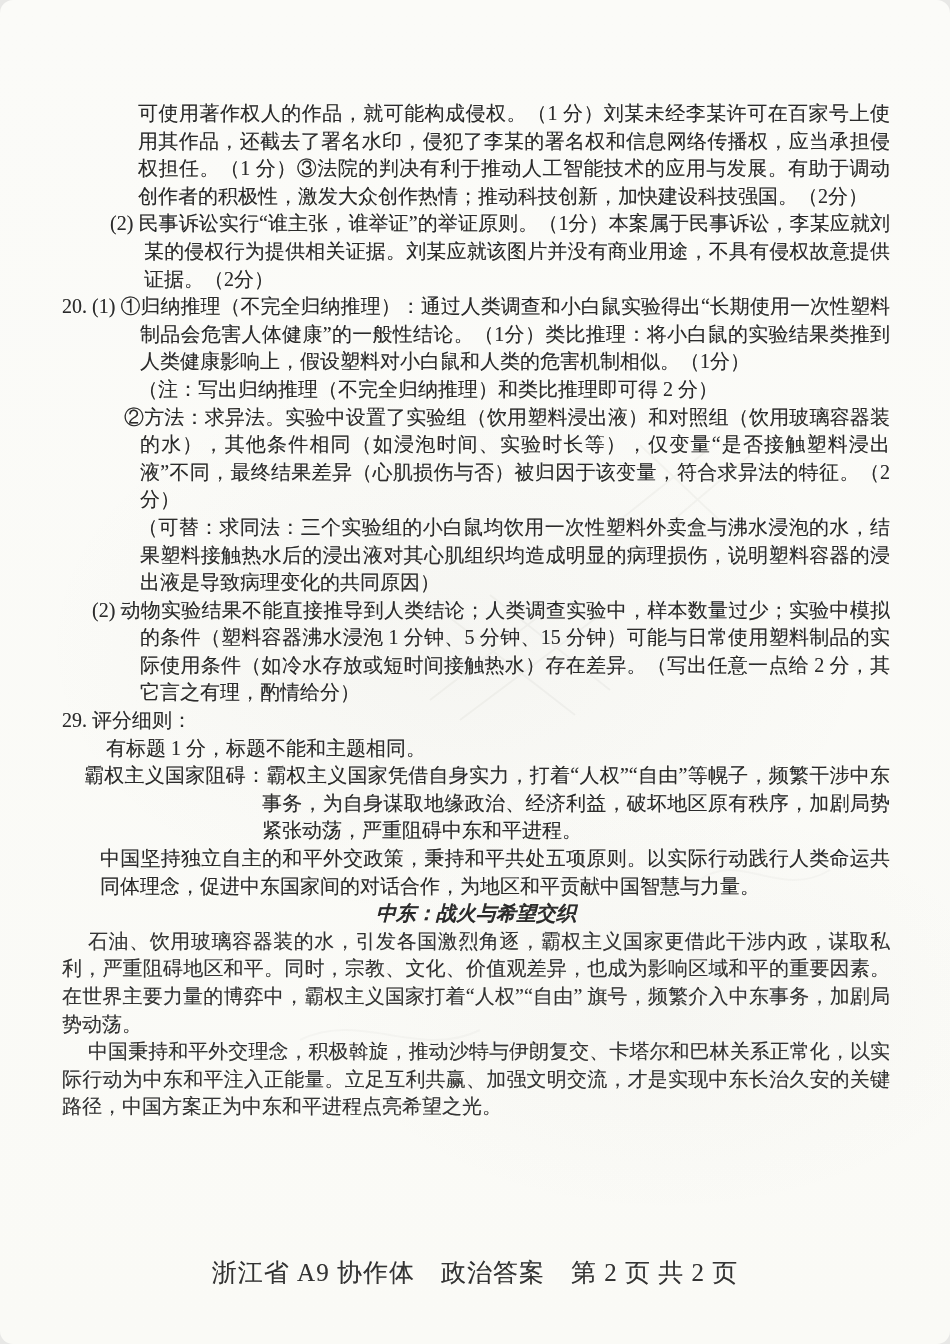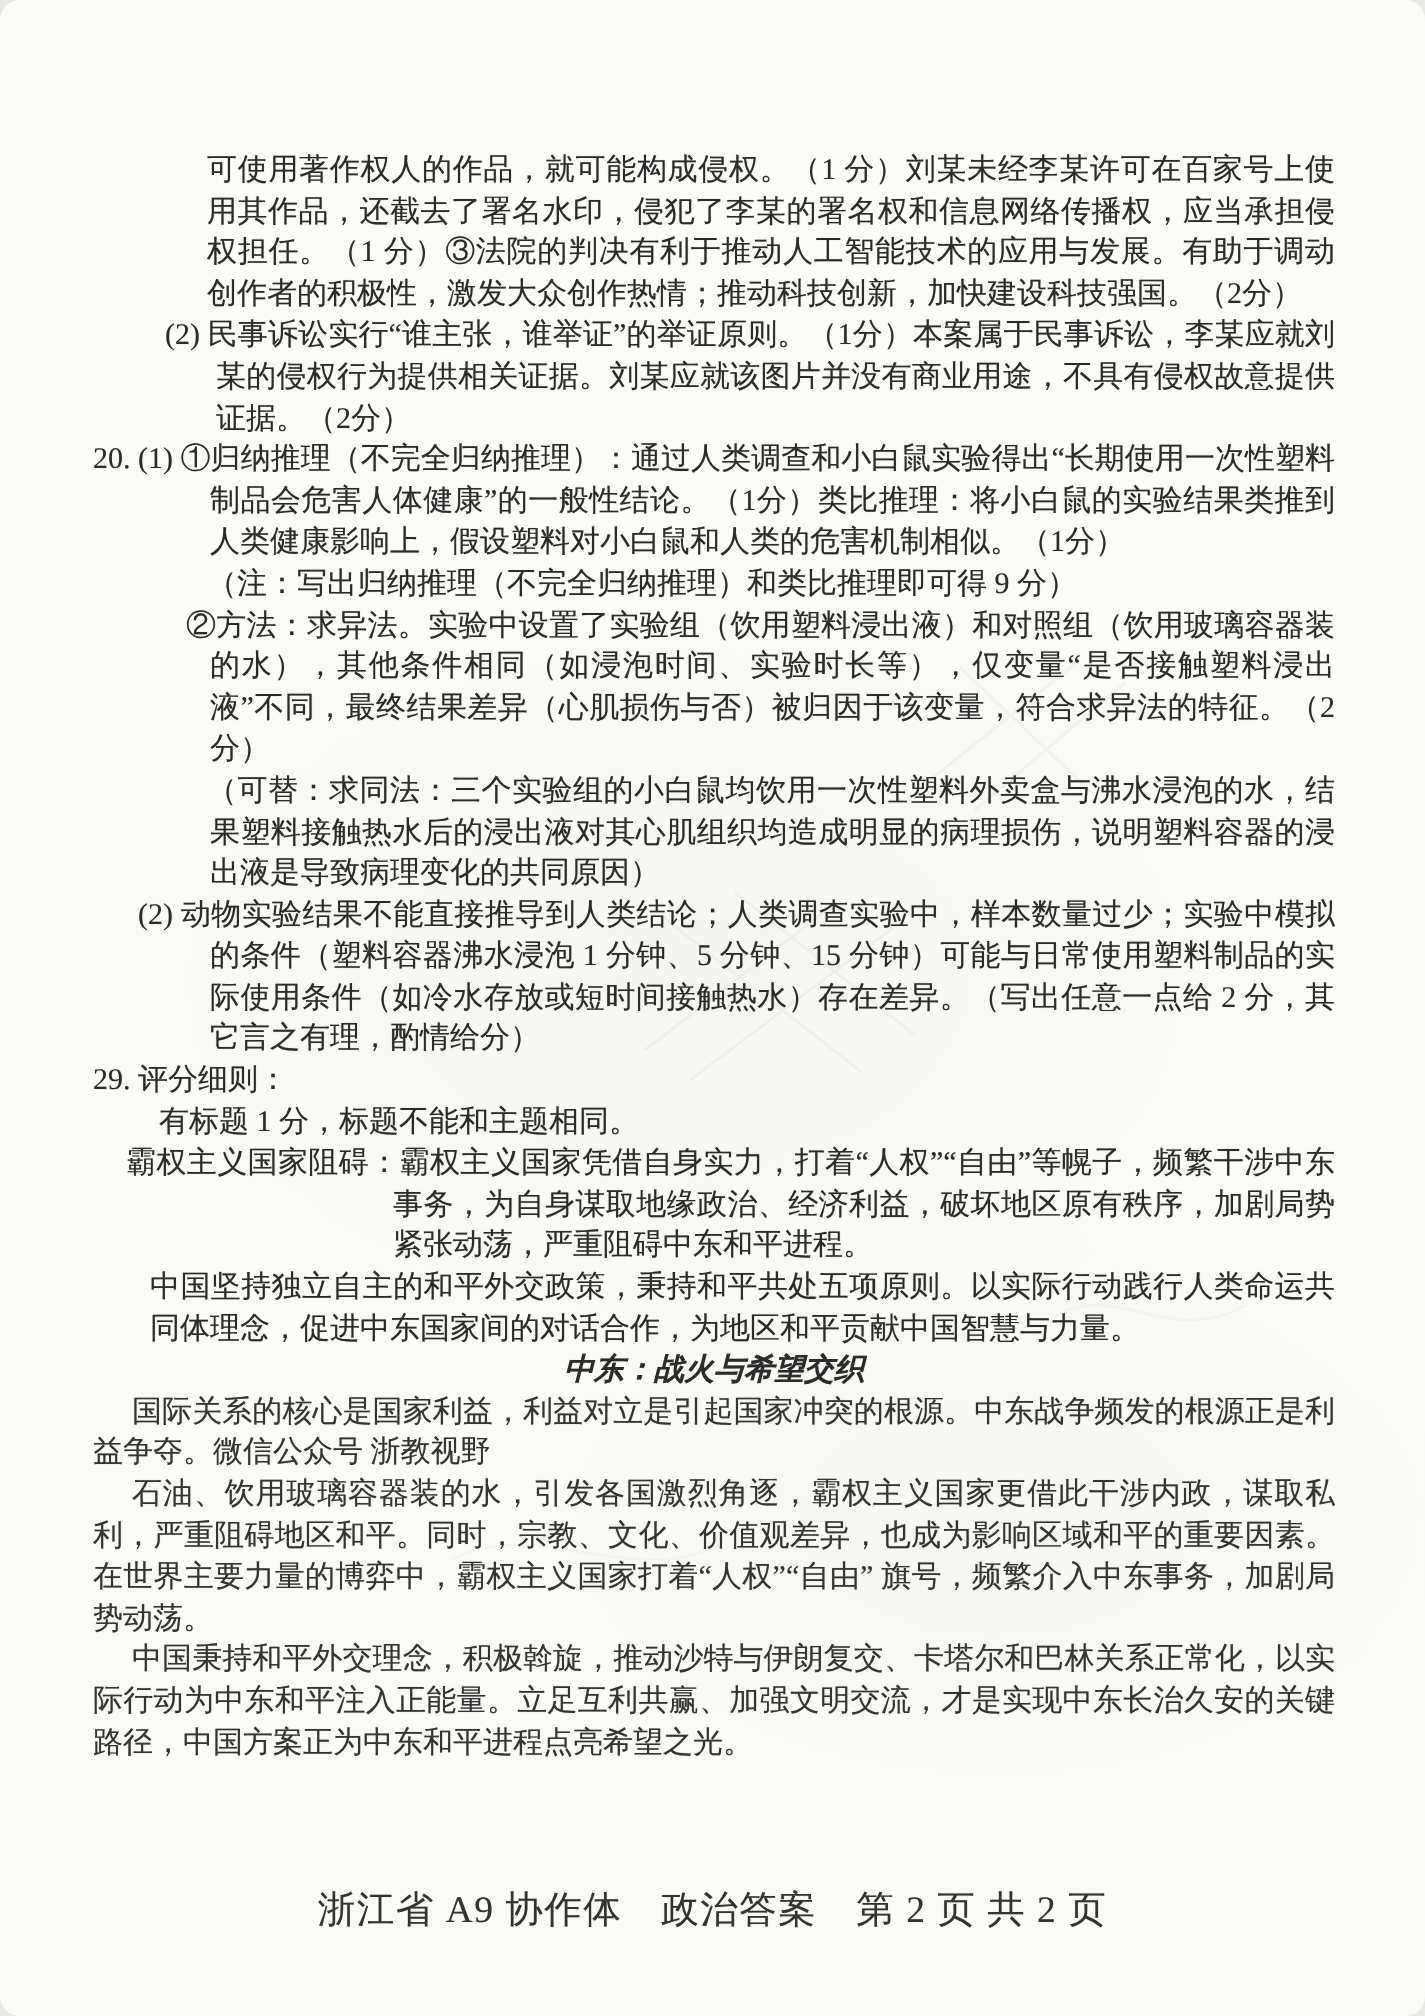--- a/index.html
+++ b/index.html
@@ -63,40 +63,39 @@
   </svg>
 
   <div class="doc">
 
     <p class="p27cont">可使用著作权人的作品，就可能构成侵权。（1 分）刘某未经李某许可在百家号上使用其作品，还截去了署名水印，侵犯了李某的署名权和信息网络传播权，应当承担侵权担任。（1 分）③法院的判决有利于推动人工智能技术的应用与发展。有助于调动创作者的积极性，激发大众创作热情；推动科技创新，加快建设科技强国。（2分）</p>
 
     <p class="p27b"><span class="lbl">(2)</span> <span>民事诉讼实行“谁主张，谁举证”的举证原则。（1分）本案属于民事诉讼，李某应就刘某的侵权行为提供相关证据。刘某应就该图片并没有商业用途，不具有侵权故意提供证据。（2分）</span></p>
 
     <p class="p28a"><span class="lbl">20.</span>&nbsp;<span class="lbl">(1)</span> <span>①归纳推理（不完全归纳推理）：通过人类调查和小白鼠实验得出“长期使用一次性塑料制品会危害人体健康”的一般性结论。（1分）类比推理：将小白鼠的实验结果类推到人类健康影响上，假设塑料对小白鼠和人类的危害机制相似。（1分）</span></p>
 
-    <p class="p28note">（注：写出归纳推理（不完全归纳推理）和类比推理即可得 9 分）</p>
+    <p class="p28note">（注：写出归纳推理（不完全归纳推理）和类比推理即可得 2 分）</p>
 
     <p class="p28b">②方法：求异法。实验中设置了实验组（饮用塑料浸出液）和对照组（饮用玻璃容器装的水），其他条件相同（如浸泡时间、实验时长等），仅变量“是否接触塑料浸出液”不同，最终结果差异（心肌损伤与否）被归因于该变量，符合求异法的特征。（2分）</p>
 
     <p class="p28alt">（可替：求同法：三个实验组的小白鼠均饮用一次性塑料外卖盒与沸水浸泡的水，结果塑料接触热水后的浸出液对其心肌组织均造成明显的病理损伤，说明塑料容器的浸出液是导致病理变化的共同原因）</p>
 
     <p class="p28c"><span class="lbl">(2)</span> <span>动物实验结果不能直接推导到人类结论；人类调查实验中，样本数量过少；实验中模拟的条件（塑料容器沸水浸泡 1 分钟、5 分钟、15 分钟）可能与日常使用塑料制品的实际使用条件（如冷水存放或短时间接触热水）存在差异。（写出任意一点给 2 分，其它言之有理，酌情给分）</span></p>
 
     <p class="p29a"><span class="lbl">29.</span> <span>评分细则：</span></p>
 
     <p class="p29line">有标题 1 分，标题不能和主题相同。</p>
 
 
     <p class="p29heg"><span class="lbl">霸权主义国家阻碍：</span><span>霸权主义国家凭借自身实力，打着“人权”“自由”等幌子，频繁干涉中东事务，为自身谋取地缘政治、经济利益，破坏地区原有秩序，加剧局势紧张动荡，严重阻碍中东和平进程。</span></p>
 
     <p class="p29china">中国坚持独立自主的和平外交政策，秉持和平共处五项原则。以实际行动践行人类命运共同体理念，促进中东国家间的对话合作，为地区和平贡献中国智慧与力量。</p>
 
     <p class="essay-title">中东：战火与希望交织</p>
 
-    <p class="essay">国际关系的核心是国家利益，利益对立是引起国家冲突的根源。中东战争频发的根源正是利益争夺。微信公众号 浙教视野</p>
 
     <p class="essay">石油、饮用玻璃容器装的水，引发各国激烈角逐，霸权主义国家更借此干涉内政，谋取私利，严重阻碍地区和平。同时，宗教、文化、价值观差异，也成为影响区域和平的重要因素。在世界主要力量的博弈中，霸权主义国家打着“人权”“自由” 旗号，频繁介入中东事务，加剧局势动荡。</p>
 
     <p class="essay">中国秉持和平外交理念，积极斡旋，推动沙特与伊朗复交、卡塔尔和巴林关系正常化，以实际行动为中东和平注入正能量。立足互利共赢、加强文明交流，才是实现中东长治久安的关键路径，中国方案正为中东和平进程点亮希望之光。</p>
 
   </div>
 
   <div class="footer">浙江省 A9 协作体　政治答案　第 2 页 共 2 页</div>
 
 </div>

